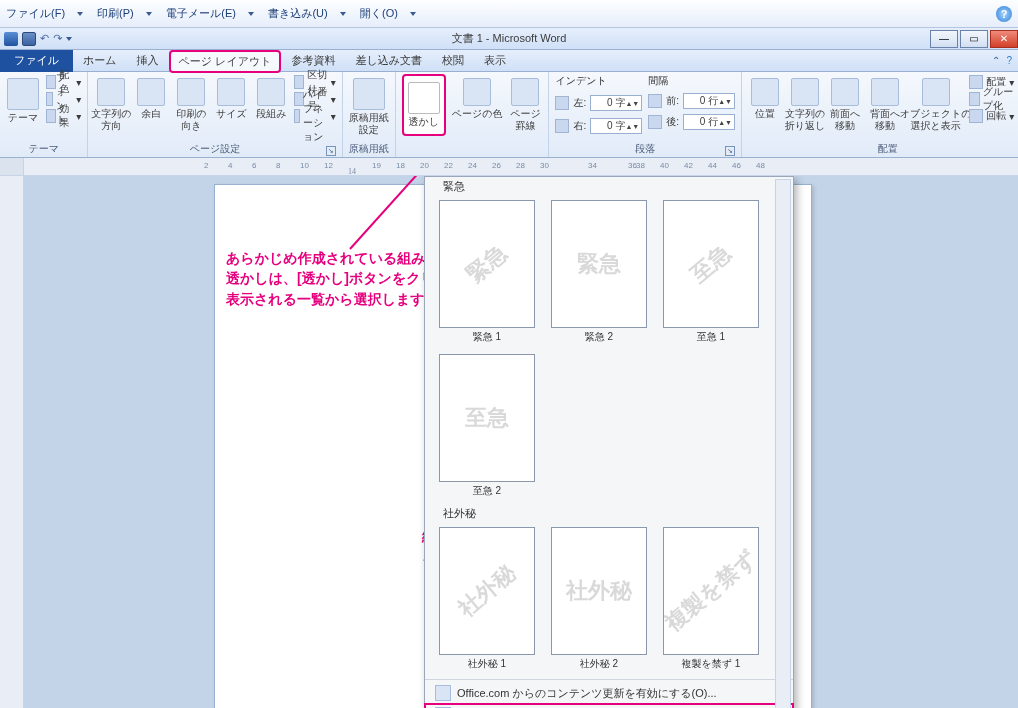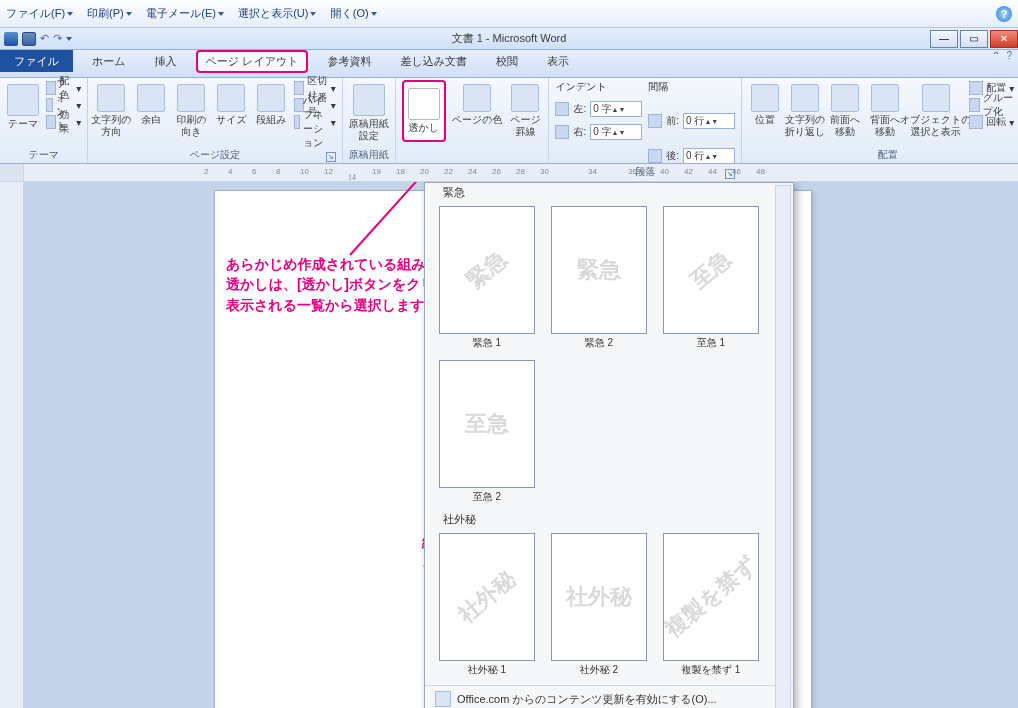--- a/index.html
+++ b/index.html
@@ -1,35 +1,35 @@
 <!DOCTYPE html>
 <html><head>
 <meta charset="utf-8">
 <style>
 * { box-sizing: border-box; margin: 0; padding: 0; }
 body { font-family: "Meiryo UI", "MS Gothic", sans-serif; font-size: 11px; background: #fff; overflow: hidden; width: 1018px; height: 708px; }
 
 
 .sysmenu { height: 28px; background: linear-gradient(#fdfeff, #e6eefb); border-bottom: 1px solid #b6c6de; display: flex; align-items: center; padding: 0 6px; gap: 14px; }
-.sysmenu-item { color: #1c3e78; cursor: default; display: flex; align-items: center; gap: 2px; }
+.sysmenu-item { color: #1c3e78; cursor: default; display: flex; align-items: center; gap: 12px; }
 .menu-caret { width: 0; height: 0; border-left: 3px solid transparent; border-right: 3px solid transparent; border-top: 4px solid #3a5a90; }
 .help-icon { width: 16px; height: 16px; border-radius: 50%; background: radial-gradient(#a8d4ff,#2a7fd6); color: #fff; font-weight: bold; text-align: center; line-height: 16px; margin-left: auto; }
 
 
 .titlebar { height: 22px; background: linear-gradient(#e6eefb,#cfe0f7); display: flex; align-items: center; position: relative; border-bottom: 1px solid #9ab0d0; }
 .qat { display: flex; align-items: center; gap: 4px; padding-left: 4px; }
 .qat .qicon { width: 14px; height: 14px; background: #5388c8; border-radius: 2px; display:inline-block; }
 .qat .qicon.save { background: linear-gradient(#6b90c6,#3a62a2); border:1px solid #2b4a7a; }
 .title-text { position: absolute; left: 0; right: 0; text-align: center; color: #3b3b3b; }
 .winbtns { margin-left: auto; display: flex; }
 .winbtn { width: 28px; height: 18px; border: 1px solid #6a82a8; background: linear-gradient(#f2f6fc,#d2dff2); margin-left: 2px; display:flex; align-items:center; justify-content:center; font-size:10px; }
 .winbtn.close { background: linear-gradient(#f08a7a,#d2402a); color:#fff; border-color:#a62f1e; }
 
 
-.ribbon-tabs { height: 28px; background: linear-gradient(#e6eefb,#cfe0f7); display: flex; align-items: flex-start; border-bottom: 1px solid #9ab0d0; gap: 9px; }
+.ribbon-tabs { height: 22px; background: linear-gradient(#e6eefb,#cfe0f7); display: flex; align-items: center; border-bottom: 1px solid #9ab0d0; }
 .file-tab { background: #1e52a0; color: #fff; padding: 4px 14px; height: 22px; display:flex; align-items:center; }
 .rtab { padding: 4px 10px; color: #3b3b3b; cursor: default; }
 .rtab.active { background: #f5f8fd; border: 1px solid #9ab0d0; border-bottom: 1px solid #f5f8fd; border-radius: 3px 3px 0 0; margin-bottom: -1px; }
 .rtab.highlight { border: 2px solid #e6007e; border-radius: 4px; padding: 2px 8px; }
 .mini-icons { margin-left: auto; padding-right: 6px; display:flex; gap:6px; color:#315a9c; font-size:10px; }
 
 
 .ribbon { height: 86px; background: linear-gradient(#f5f8fd,#e1ebf8); border-bottom: 1px solid #9ab0d0; display: flex; }
 .group { border-right: 1px solid #c3d3ea; padding: 2px 6px 0 6px; display: flex; flex-direction: column; }
 .group-row { display: flex; align-items: flex-start; gap: 6px; flex: 1; }
@@ -37,21 +37,21 @@
 .group-label .launcher { position: absolute; right: 0; bottom: 1px; width: 10px; height: 10px; border:1px solid #7a93bb; font-size:7px; line-height:8px; text-align:center; color:#4a5b78; }
 .rbtn { display: flex; flex-direction: column; align-items: center; gap: 2px; min-width: 34px; padding-top: 4px; cursor: default; }
 .rbtn .ricon { width: 28px; height: 28px; background: #d9e4f4; border:1px solid #a8bcdb; border-radius:2px; }
 .rbtn .ricon.large { width: 32px; height: 32px; }
 .rbtn-label { font-size: 10px; color: #3b3b3b; text-align: center; line-height: 1.2; white-space: pre; }
 .rstack { display: flex; flex-direction: column; gap: 1px; font-size: 10px; color:#3b3b3b; }
 .rstack-item { display:flex; align-items:center; gap:3px; height:16px; }
 .small-icon { width:14px; height:14px; background:#c9d8ef; border:1px solid #a0b4d4; display:inline-block; }
 .rbtn.highlight { border: 2.5px solid #e6007e; border-radius: 4px; padding: 6px 4px; background:#fdfdfd; }
 .indent-field { display:flex; align-items:center; gap:4px; font-size:10px; }
-.indent-field .spin { width: 52px; height:16px; border:1px solid #9ab0d0; background:#fff; padding:0 2px; display:flex; align-items:center; justify-content:flex-start; }
+.indent-field .spin { width: 52px; height:16px; border:1px solid #9ab0d0; background:#fff; padding:0 2px; display:flex; align-items:center; justify-content:flex-end; }
 .indent-field .spin .sarrow { font-size:7px; color:#444; }
 
 
 .ruler-row { height: 18px; background: #e9eef6; border-bottom: 1px solid #c7d3e6; display:flex; }
 .ruler-left { width: 24px; border-right:1px solid #c7d3e6; background:#dbe3ef; }
 .ruler { flex:1; position:relative; font-size:8px; color:#7a8aa6; overflow:hidden; }
 
 
 .workspace { position: relative; height: 552px; background: #c4d4e8; display:flex; }
 .vruler { width: 24px; background:#e9eef6; border-right:1px solid #c7d3e6; font-size:8px; color:#7a8aa6; }
@@ -88,21 +88,21 @@
     </span>
   <span class="sysmenu-item">
       <span>印刷(P)</span>
       <span class="menu-caret"></span>
     </span>
   <span class="sysmenu-item">
       <span>電子メール(E)</span>
       <span class="menu-caret"></span>
     </span>
   <span class="sysmenu-item">
-      <span>選択と表示(U)</span>
+      <span>書き込み(U)</span>
       <span class="menu-caret"></span>
     </span>
   <span class="sysmenu-item">
       <span>開く(O)</span>
       <span class="menu-caret"></span>
     </span>
   <span class="help-icon">?</span>
 </div>
 
 <div class="titlebar">
@@ -230,21 +230,21 @@
           </div>
         <div class="indent-field">
             <span class="small-icon"></span>
             <span>右:</span>
             <div class="spin">
               <span>0 字</span>
               <span class="sarrow">▲▼</span>
             </div>
           </div>
       </div>
-      <div class="rstack" style="gap:19px">
+      <div class="rstack" style="gap:5px">
         <div style="font-size:10px;color:#333">間隔</div>
         <div class="indent-field">
             <span class="small-icon"></span>
             <span>前:</span>
             <div class="spin">
               <span>0 行</span>
               <span class="sarrow">▲▼</span>
             </div>
           </div>
         <div class="indent-field">

